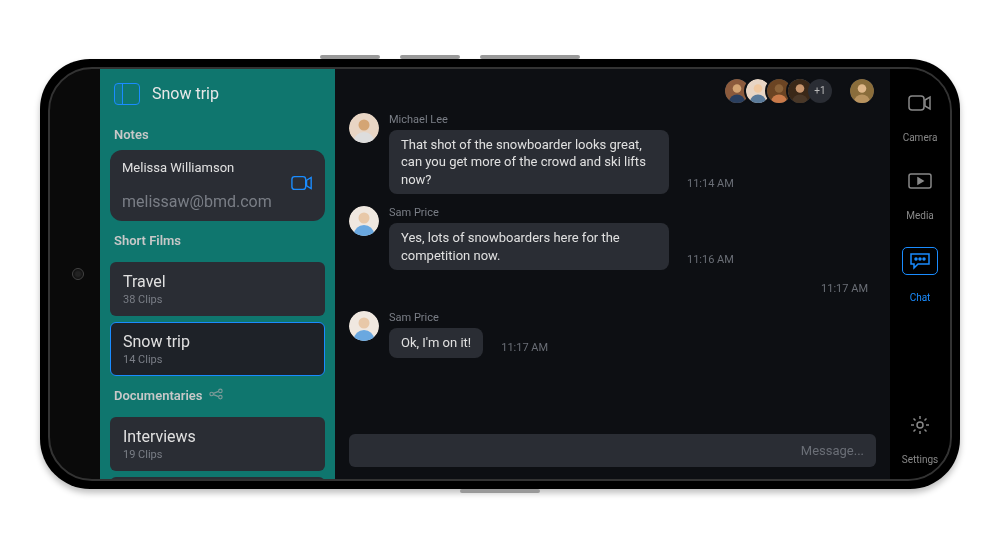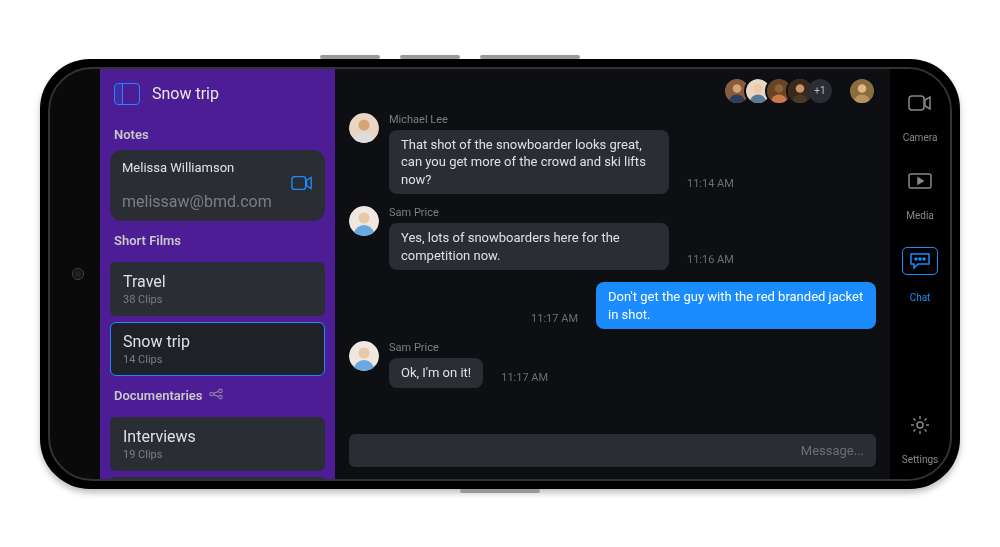--- a/index.html
+++ b/index.html
@@ -69,21 +69,21 @@
   z-index: 10;
 }
 .screen-left-pad {
   width: 50px;
   flex-shrink: 0;
 }
 
 .sidebar {
   width: 235px;
   flex-shrink: 0;
-  background: #4c1d95;
+  background: #0f766e;
   display: flex;
   flex-direction: column;
   overflow: hidden;
 }
 .sidebar-header {
   display: flex;
   align-items: center;
   gap: 12px;
   padding: 14px 14px 10px;
 }
@@ -386,23 +386,20 @@
                 <ellipse cx="15" cy="28" rx="10" ry="9" fill="#6aa8e0"></ellipse>
               </svg></div>
             <div class="msg-body">
               <div class="msg-author">Sam Price</div>
               <div class="msg-bubble">Yes, lots of snowboarders here for the competition now.</div>
             </div>
             <div class="msg-time">11:16 AM</div>
           </div>
           <div class="msg-row outgoing">
             <div class="msg-time">11:17 AM</div>
-            <div class="msg-body">
-              <div class="msg-bubble">Don't get the guy with the red branded jacket in shot.</div>
-            </div>
           </div>
           <div class="msg-row">
             <div class="msg-avatar"><svg viewBox="0 0 30 30">
                 <circle cx="15" cy="15" r="15" fill="#f0e8e0"></circle>
                 <circle cx="15" cy="12" r="5.5" fill="#e8c8a8"></circle>
                 <ellipse cx="15" cy="28" rx="10" ry="9" fill="#6aa8e0"></ellipse>
               </svg></div>
             <div class="msg-body">
               <div class="msg-author">Sam Price</div>
               <div class="msg-bubble">Ok, I'm on it!</div>

